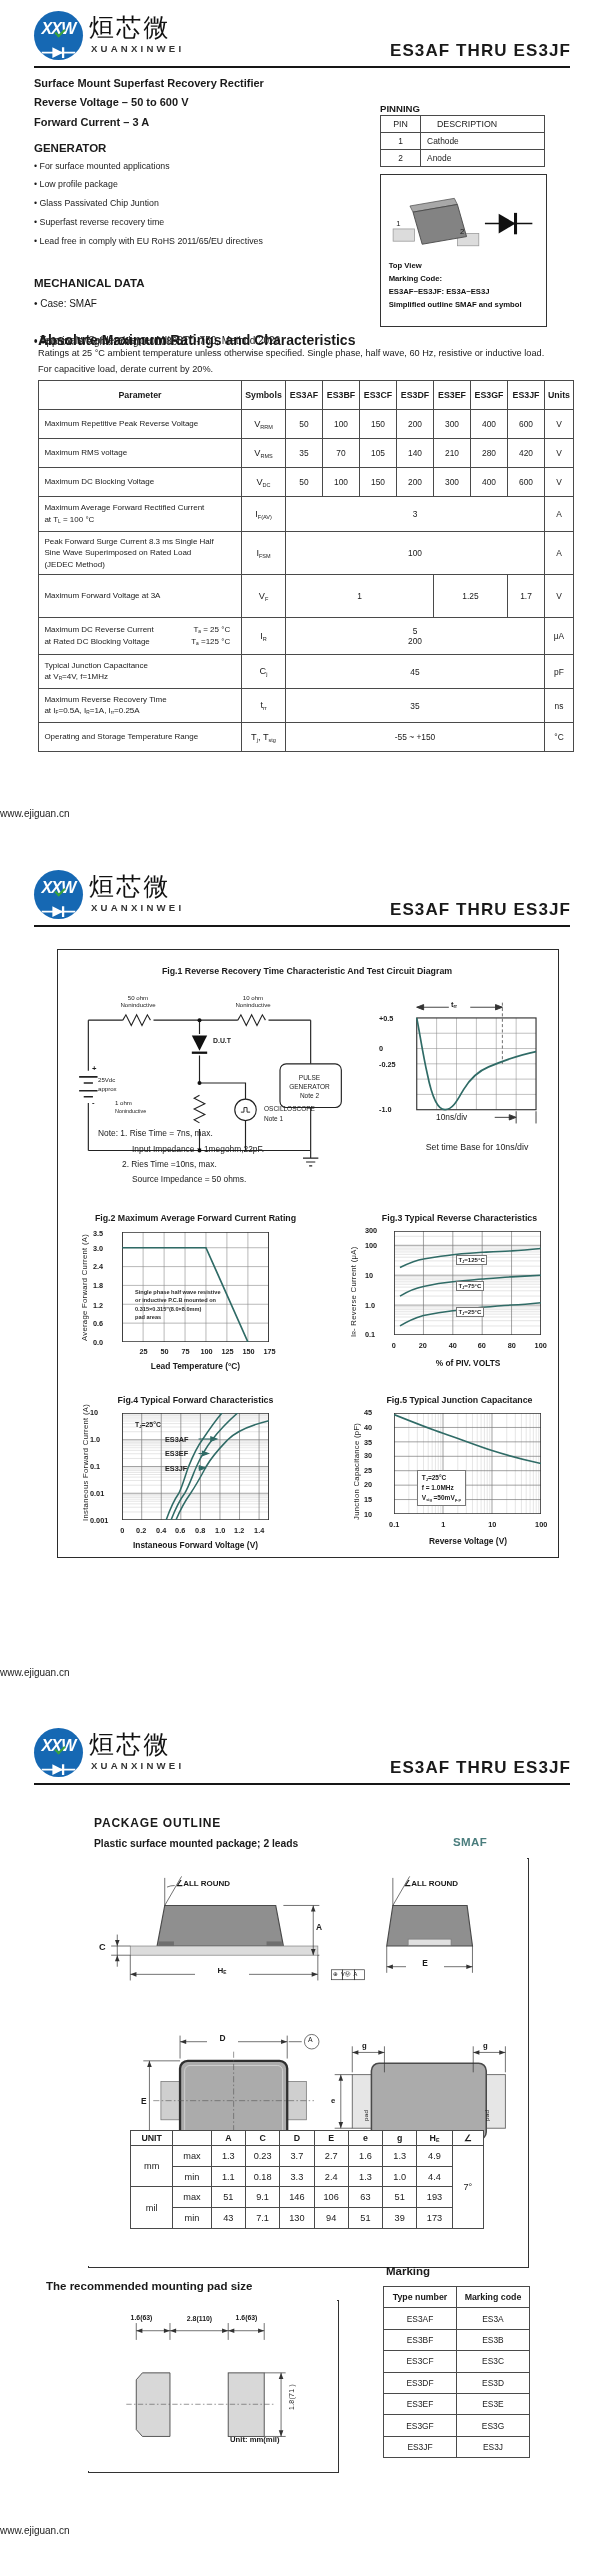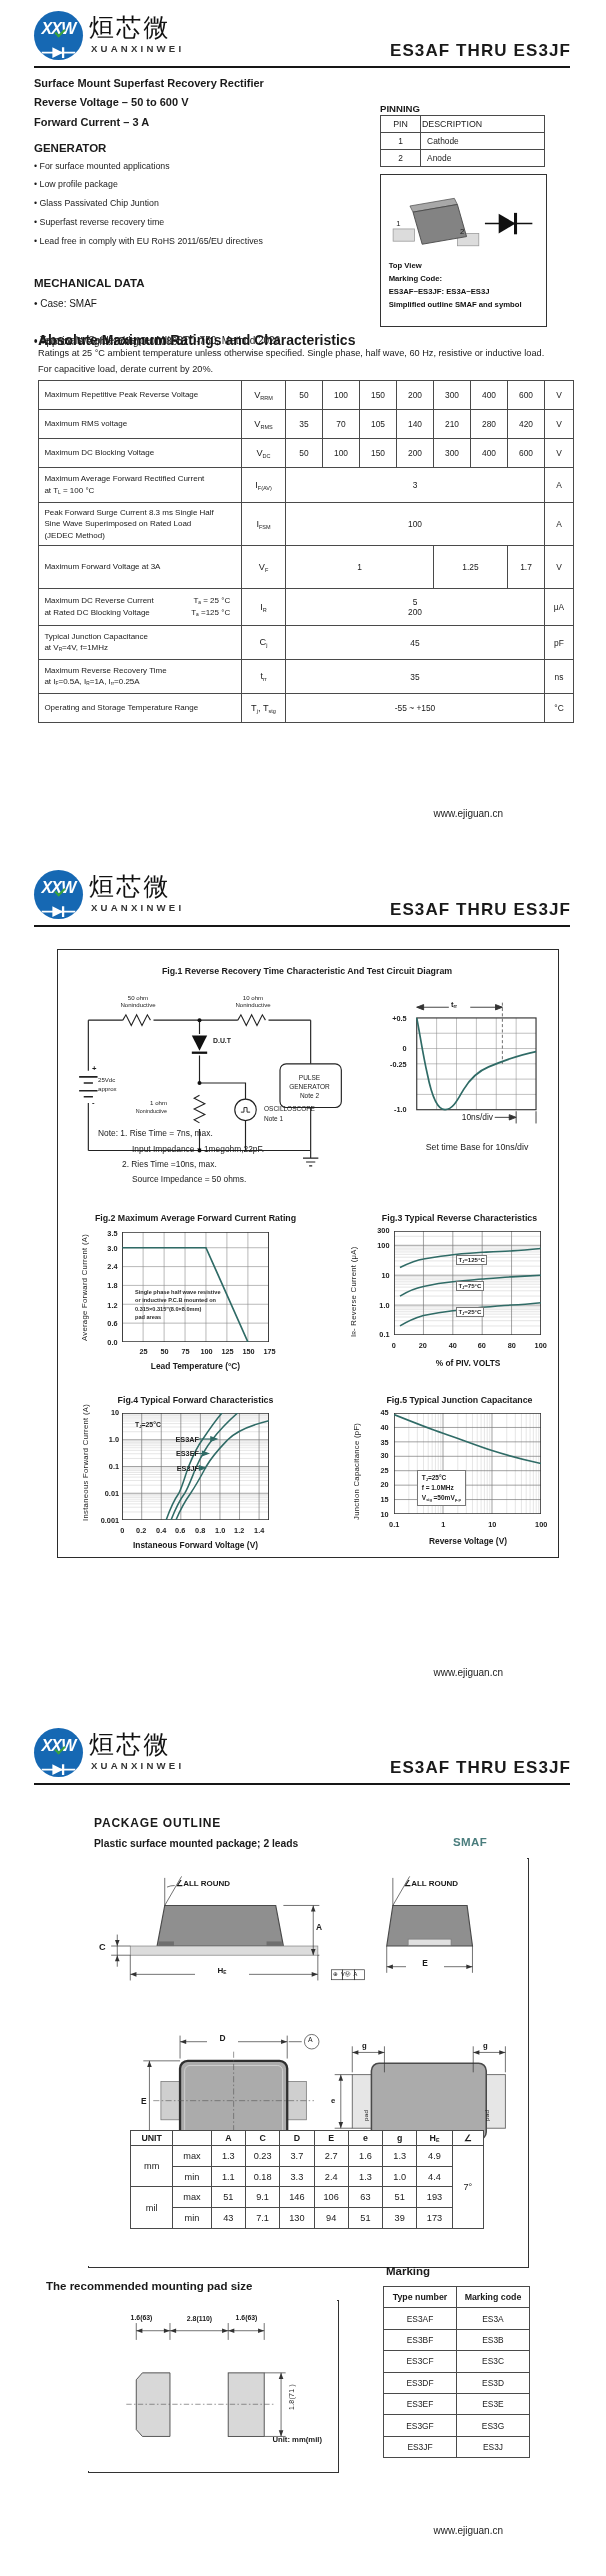--- a/index.html
+++ b/index.html
@@ -2,31 +2,31 @@
 <html style="font-size:12.2px"><head>
 <meta charset="utf-8">
 <style>
   html,body{margin:0;padding:0;background:#fff;}
   body{width:607px;height:2576px;position:relative;font-family:"Liberation Sans",sans-serif;color:#1a1a1a;}
   .page{position:absolute;left:0;width:607px;height:859px;overflow:hidden;background:#fff;}
   #p1{top:0}#p2{top:859px}#p3{top:1717px}
   .t{position:absolute;white-space:nowrap;}
   .b{font-weight:bold}
   .c{text-align:center}
-  .r{text-align:right}
+  .r{}
   sub{font-size:0.6em;vertical-align:-0.28em;}
   .hdr-rule{position:absolute;left:34px;top:66px;width:536px;height:2.3px;background:#161616;}
   .hdr-title{position:absolute;right:36px;top:41px;font-size:17px;font-weight:bold;letter-spacing:1.1px;}
   .logo{position:absolute;left:34px;top:10.7px;width:184px;height:55px;}
   .logo-circle{position:absolute;left:0;top:0;width:49px;height:49px;border-radius:50%;background:#1668b3;overflow:hidden;}
   .logo-xxw{position:absolute;left:0;top:9.2px;width:49px;text-align:center;color:#fff;font-weight:bold;font-style:italic;font-size:16px;letter-spacing:-0.8px;}
   .logo-tick{position:absolute;left:21.4px;top:18.4px;width:7.7px;height:3.8px;border-left:2.3px solid #3aa33a;border-bottom:2.3px solid #3aa33a;transform:rotate(-45deg);}
   .logo-cjk{position:absolute;left:55px;top:0px;font-size:25px;font-weight:normal;letter-spacing:2.3px;color:#111;}
   .logo-latin{position:absolute;left:57px;top:32px;font-size:9.6px;letter-spacing:3.2px;color:#333;font-weight:bold;}
-  .footer{position:absolute;left:0;top:808px;width:503px;text-align:right;font-size:10px;color:#222;}
+  .footer{position:absolute;left:0;top:808px;width:503px;text-align:left;font-size:10px;color:#222;}
   .vlab{position:absolute;writing-mode:vertical-rl;transform:rotate(180deg);font-size:7.7px;letter-spacing:0.3px;color:#222;white-space:nowrap;}
   table.dt{border-collapse:collapse;position:absolute;table-layout:fixed;background:#fff;border:1.5px solid #4a4a4a;}
   table.dt td,table.dt th{border:1.1px solid #4a4a4a;font-size:8.4px;text-align:center;vertical-align:middle;padding:0;font-weight:normal;}
   .param{text-align:left !important;padding:1.5px 3.1px 1.5px 5.4px !important;font-size:8px !important;line-height:1.45;}
   .hcell{font-weight:bold !important;font-size:8.8px !important;}
   .symc{font-size:9.2px !important;}
   .figbox{position:absolute;border:1.5px solid #2b2b2b;background:#fff;}
   .plot{position:absolute;background:#fff;}
   .tick{position:absolute;font-size:7.3px;color:#222;font-weight:bold;}
   .figtitle{position:absolute;font-weight:bold;font-size:8.8px;text-align:center;}
@@ -63,21 +63,21 @@
 
   <div class="t b" style="left:380px;top:103px;font-size:9.6px">PINNING</div>
   <table class="dt" style="left:380px;top:115px;width:165px">
     <colgroup>
         <col style="width:40px">
         <col>
       </colgroup>
     <tbody>
         <tr style="height:17px">
       <th style="font-size:8.8px">PIN</th>
-      <th style="text-align:left;padding-left:1px;font-size:8.8px">DESCRIPTION</th>
+      <th style="text-align:left;padding-left:16px;font-size:8.8px">DESCRIPTION</th>
     </tr>
     <tr style="height:17px">
       <td>1</td>
       <td style="text-align:left;padding-left:6.1px">Cathode</td>
     </tr>
     <tr style="height:17px">
       <td>2</td>
       <td style="text-align:left;padding-left:6.1px">Anode</td>
     </tr>
   </tbody>
@@ -124,20 +124,32 @@
       <col style="width:37px">
         <col style="width:37px">
         <col style="width:37px">
         <col style="width:37px">
       <col style="width:37px">
         <col style="width:37px">
         <col style="width:37px">
         <col style="width:29px">
     </colgroup>
     <tbody>
+        <tr style="height:29px">
+      <th class="hcell" style="font-size:9.6px">Parameter</th>
+      <th class="hcell">Symbols</th>
+      <th class="hcell">ES3AF</th>
+      <th class="hcell">ES3BF</th>
+      <th class="hcell">ES3CF</th>
+      <th class="hcell">ES3DF</th>
+      <th class="hcell">ES3EF</th>
+      <th class="hcell">ES3GF</th>
+      <th class="hcell">ES3JF</th>
+      <th class="hcell">Units</th>
+    </tr>
     <tr style="height:29px">
       <td class="param">Maximum Repetitive Peak Reverse Voltage</td>
       <td class="symc"><span>V</span><sub>RRM</sub></td>
       <td>50</td>
       <td>100</td>
       <td>150</td>
       <td>200</td>
       <td>300</td>
       <td>400</td>
       <td>600</td>

